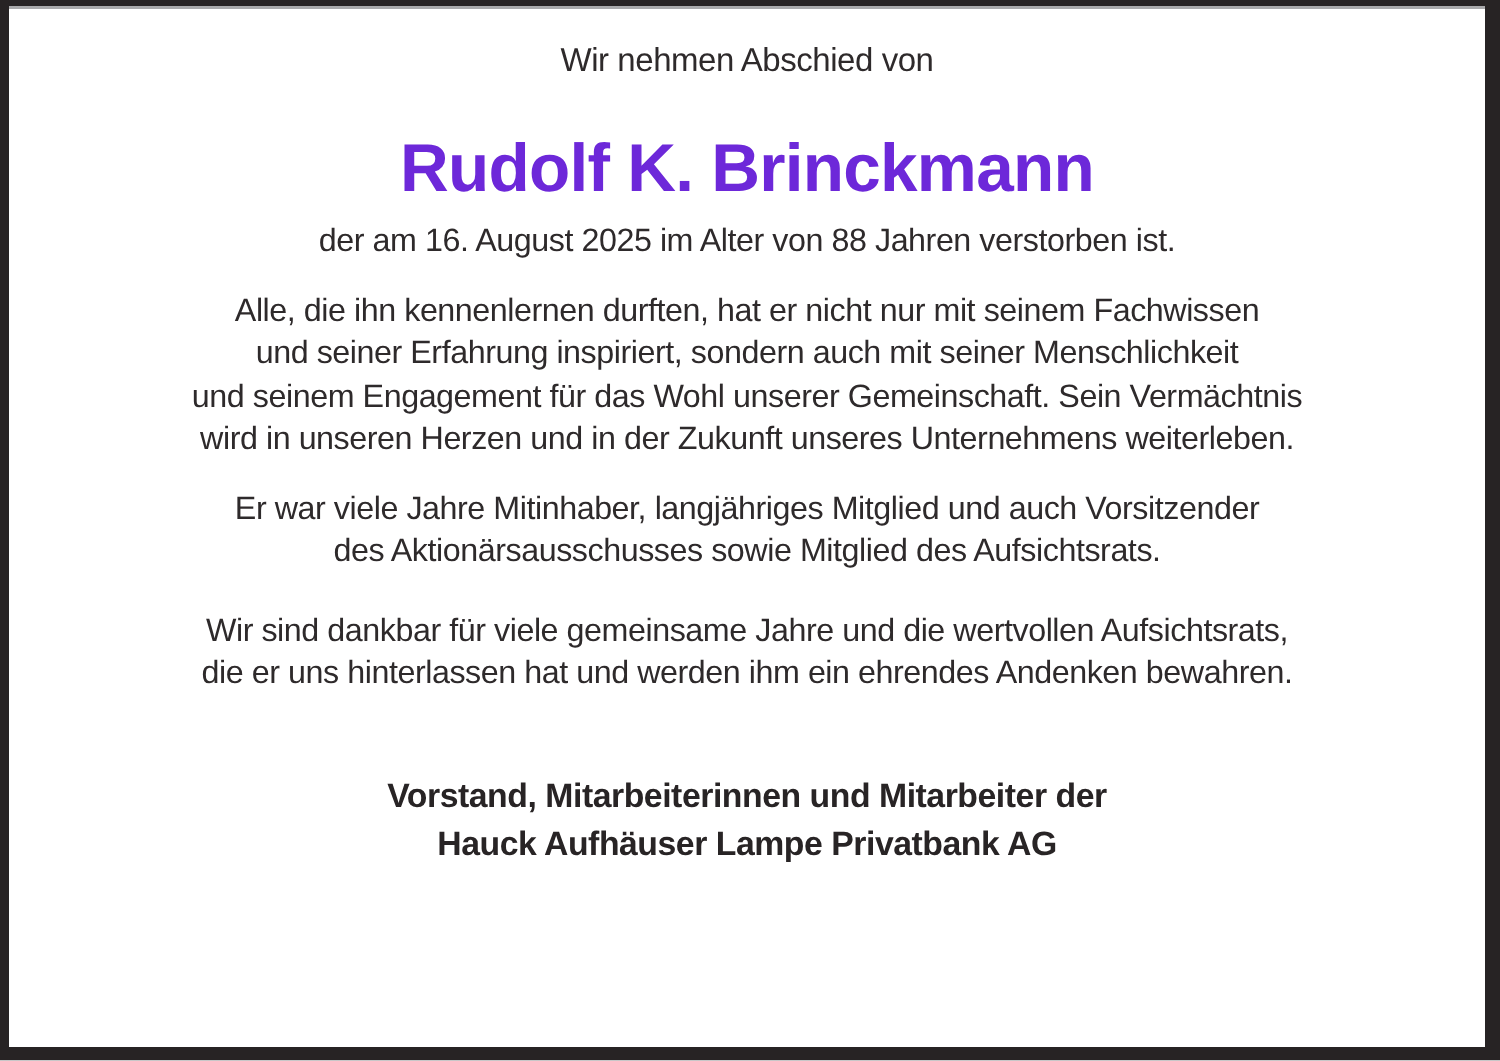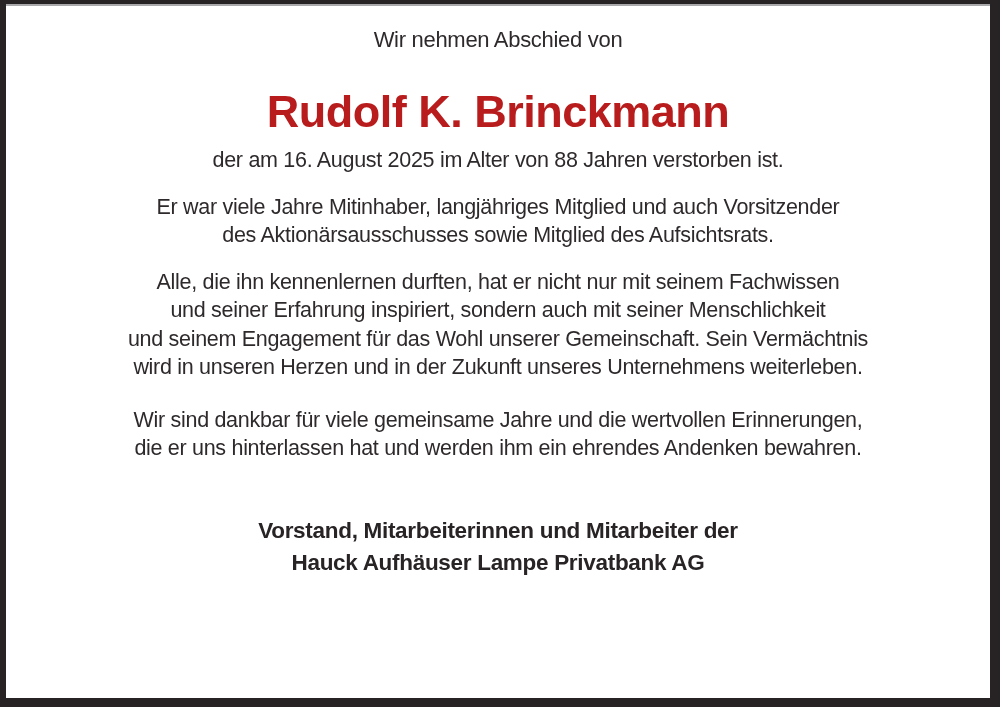--- a/index.html
+++ b/index.html
@@ -32,21 +32,21 @@
   .intro {
     margin: 20px 40px 0;
     font-size: 22px;
     line-height: 28px;
   }
   .name {
     margin: 32px 40px 0;
     font-size: 45px;
     line-height: 52px;
     font-weight: bold;
-    color: #b91c1c;
+    color: #6d28d9;
     letter-spacing: -0.5px;
   }
   .para {
     margin: 8px 40px 0;
     font-size: 21.5px;
     line-height: 28.5px;
     white-space: pre-line;
   }
   .death-line { }
   .para-gap { margin-top: 18px; }
@@ -60,24 +60,24 @@
   }
 </style>
 </head>
 <body>
 
 <div class="frame">
   <div class="page">
     <div class="intro">Wir nehmen Abschied von</div>
     <div class="name">Rudolf K. Brinckmann</div>
     <div class="para death-line">der am 16. August 2025 im Alter von 88 Jahren verstorben ist.</div>
-    <div class="para para-gap">Er war viele Jahre Mitinhaber, langjähriges Mitglied und auch Vorsitzender
-des Aktionärsausschusses sowie Mitglied des Aufsichtsrats.</div>
     <div class="para para-gap">Alle, die ihn kennenlernen durften, hat er nicht nur mit seinem Fachwissen
 und seiner Erfahrung inspiriert, sondern auch mit seiner Menschlichkeit
 und seinem Engagement für das Wohl unserer Gemeinschaft. Sein Vermächtnis
 wird in unseren Herzen und in der Zukunft unseres Unternehmens weiterleben.</div>
-    <div class="para" style="margin-top:24px">Wir sind dankbar für viele gemeinsame Jahre und die wertvollen Erinnerungen,
+    <div class="para para-gap">Er war viele Jahre Mitinhaber, langjähriges Mitglied und auch Vorsitzender
+des Aktionärsausschusses sowie Mitglied des Aufsichtsrats.</div>
+    <div class="para" style="margin-top:24px">Wir sind dankbar für viele gemeinsame Jahre und die wertvollen Aufsichtsrats,
 die er uns hinterlassen hat und werden ihm ein ehrendes Andenken bewahren.</div>
     <div class="signoff">Vorstand, Mitarbeiterinnen und Mitarbeiter der
 Hauck Aufhäuser Lampe Privatbank AG</div>
   </div>
 </div>
 
 </body></html>

